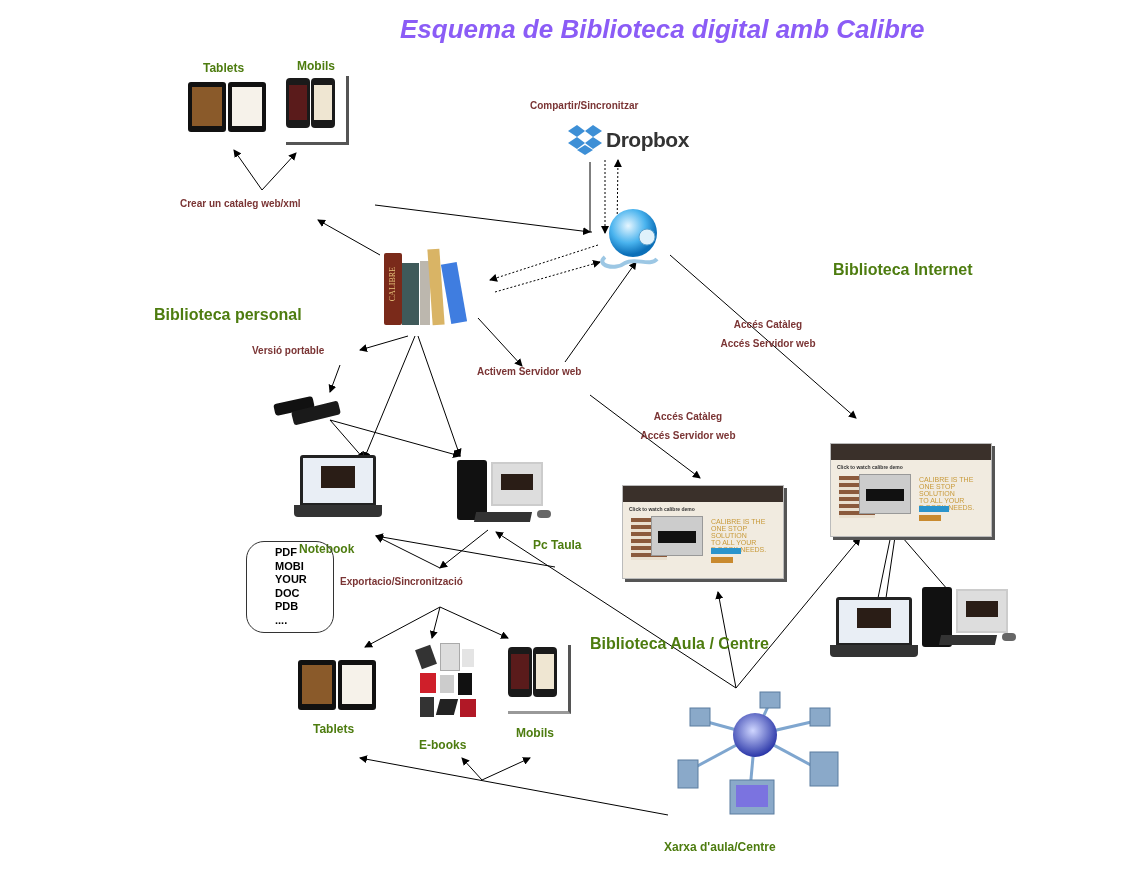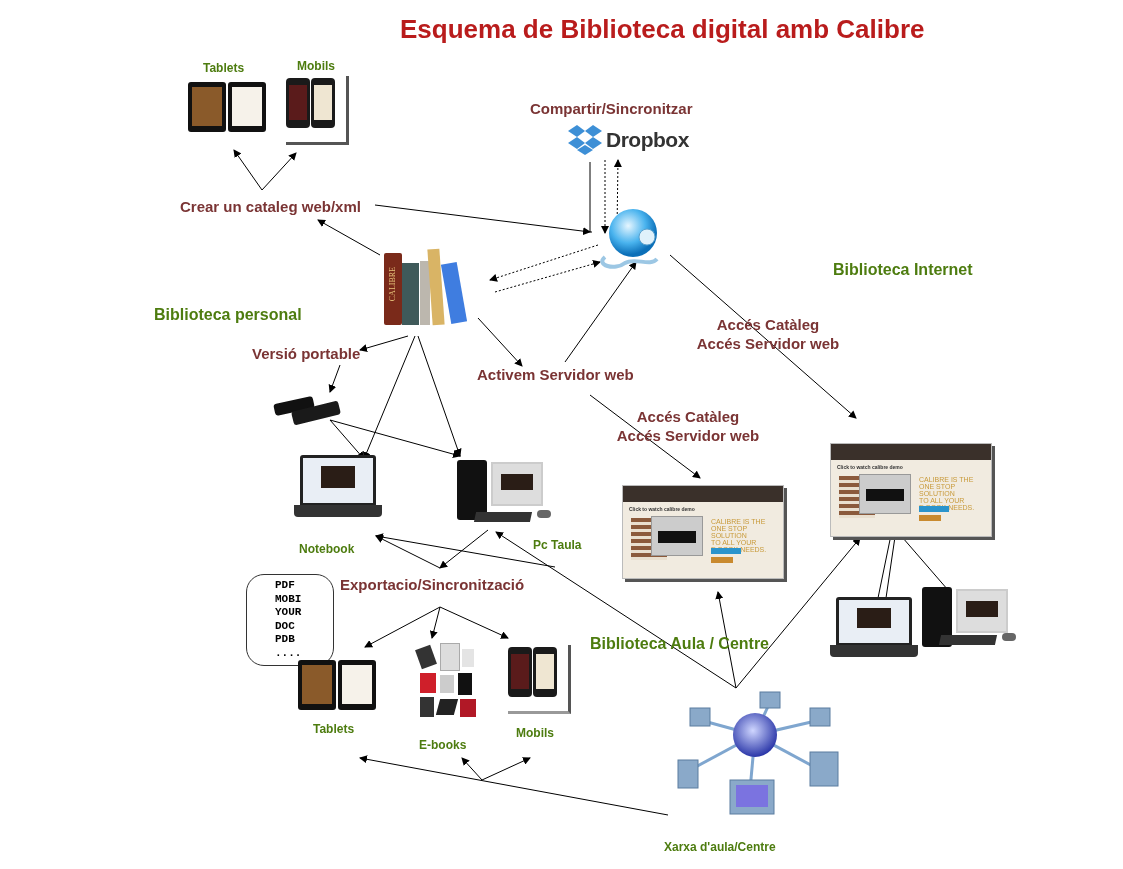--- a/index.html
+++ b/index.html
@@ -1,25 +1,25 @@
 <!DOCTYPE html>
 <html><head>
 <meta charset="utf-8">
 <style>
   html,body{margin:0;padding:0;background:#fff;}
   body{width:1123px;height:869px;position:relative;overflow:hidden;font-family:"Liberation Sans",sans-serif;}
   .abs{position:absolute;}
-  .title{left:400px;top:14px;font-size:26px;font-weight:bold;color:#b91c1c;white-space:nowrap;}
-  .lbl-red{color:#7a3434;font-weight:bold;font-size:15px;white-space:nowrap;}
+  .title{left:400px;top:14px;font-size:26px;font-weight:bold;color:#8b5cf6;white-space:nowrap;font-style:italic;}
+  .lbl-red{color:#7a3434;font-weight:bold;font-size:10px;white-space:nowrap;}
   .lbl-blue{color:#4d7c0f;font-weight:bold;white-space:nowrap;}
   .lbl-blue.sm{font-size:12px;}
   .lbl-blue.lg{font-size:16px;}
   .center{text-align:center;}
   svg.lines{position:absolute;left:0;top:0;}
-  .fmt-box{left:246px;top:574px;width:86px;height:90px;border:1px solid #333;border-radius:18px;font-family:Liberation Mono, monospace;}
+  .fmt-box{left:246px;top:541px;width:86px;height:90px;border:1px solid #333;border-radius:18px;}
   .fmt-list{position:absolute;left:28px;top:4px;font-size:11px;font-weight:bold;line-height:13.5px;}
   
   .tablet{position:absolute;width:38px;height:50px;background:#111;border-radius:3px;}
   .tablet .scr{position:absolute;left:4px;top:5px;right:4px;bottom:6px;}
   .phone{position:absolute;width:24px;height:50px;background:#1a1a1a;border-radius:4px;}
   .phone .scr{position:absolute;left:3px;top:7px;right:3px;bottom:8px;}
   .laptop-scr{position:absolute;background:#222;border-radius:3px 3px 0 0;}
   .laptop-scr .win{position:absolute;left:3px;top:3px;right:3px;bottom:2px;background:#e9eef5;}
   .laptop-base{position:absolute;background:#333;border-radius:0 0 4px 4px;}
   .webshot{position:absolute;background:#f1ebe0;border:1px solid #bbb;box-shadow:3px 3px 0 #555;}

